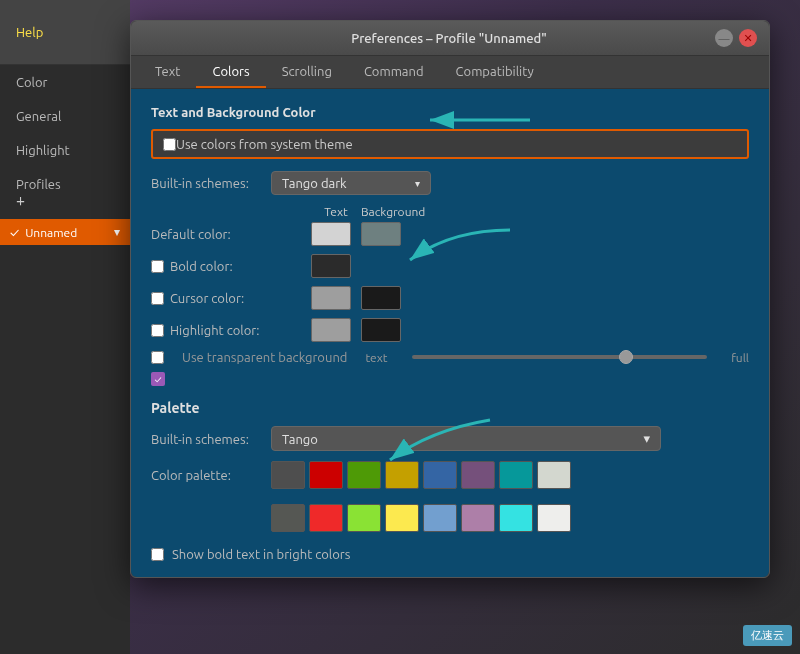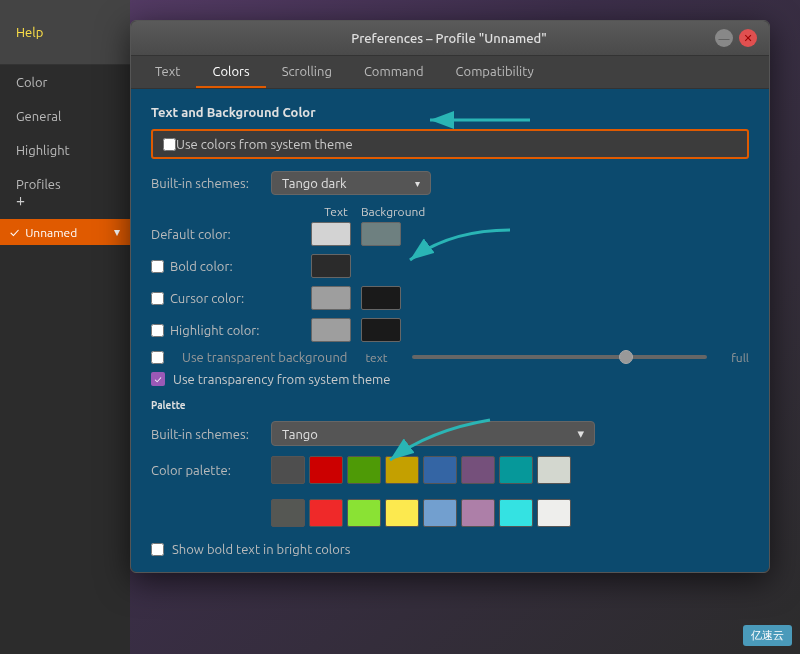--- a/index.html
+++ b/index.html
@@ -252,21 +252,21 @@
       display: flex;
       align-items: center;
       justify-content: center;
       color: white;
       font-size: 10px;
     }
 
     
     .palette-title {
       color: #e0e0e0;
-      font-size: 10px;
+      font-size: 14px;
       font-weight: bold;
       margin-bottom: 10px;
     }
     .palette-schemes-row {
       display: flex;
       align-items: center;
       margin-bottom: 10px;
     }
     .palette-schemes-label {
       color: #bbb;
@@ -276,21 +276,21 @@
     .palette-dropdown {
       background: #555;
       color: #e0e0e0;
       border: 1px solid #666;
       border-radius: 4px;
       padding: 4px 10px;
       font-size: 13px;
       display: flex;
       align-items: center;
       justify-content: space-between;
-      width: 324px;
+      width: 390px;
       cursor: pointer;
     }
     .color-palette-row {
       display: flex;
       align-items: center;
       margin-bottom: 15px;
     }
     .color-palette-label {
       color: #bbb;
       font-size: 13px;
@@ -480,21 +480,20 @@
       <div class="slider-container">
         <div class="slider-bar">
           <div class="slider-thumb"></div>
         </div>
       </div>
       <span class="full-label">full</span>
     </div>
 
     <div class="use-transparency-row">
       <div class="checkbox-purple">✓</div>
-      <label>Use transparency from system theme</label>
     </div>
 
     <div class="palette-title">Palette</div>
 
     <div class="palette-schemes-row">
       <span class="palette-schemes-label">Built-in schemes:</span>
       <div class="palette-dropdown">
         <span>Tango</span>
         <span>▾</span>
       </div>

